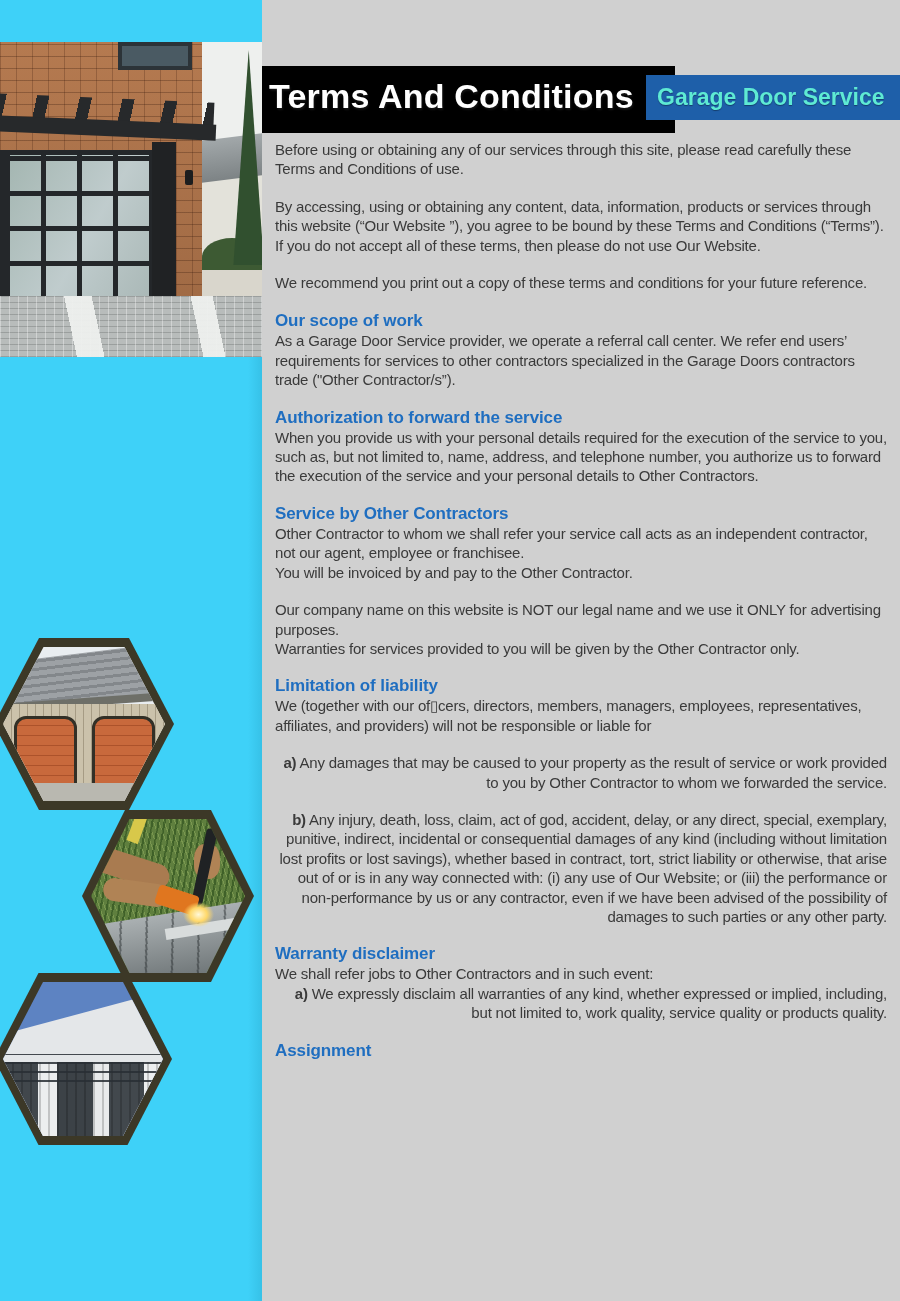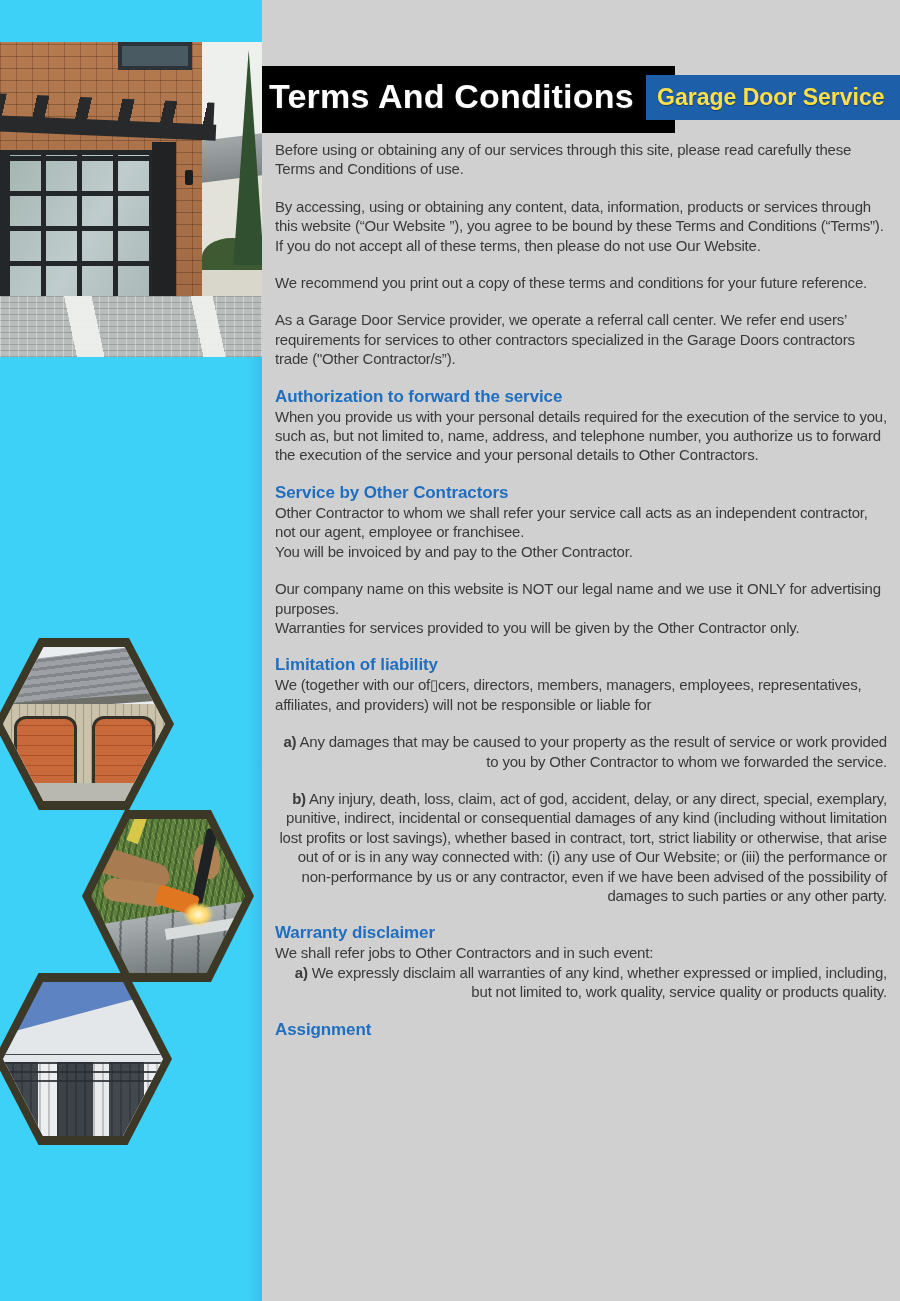--- a/index.html
+++ b/index.html
@@ -87,21 +87,21 @@
       repeating-linear-gradient(90deg,rgba(0,0,0,.18) 0 2px,transparent 2px 9px),
       linear-gradient(90deg,#41474c 0 22%,#eceeef 22% 34%,#3c4247 34% 56%,#e9ebec 56% 66%,#42484d 66% 88%,#edeff0 88%);}
   .s3 .rail{left:0;top:47%;width:100%;height:18%;
     background:repeating-linear-gradient(0deg,rgba(40,46,52,.85) 0 2px,transparent 2px 9px);}
   
   .content{position:absolute;left:262px;top:0;width:638px;height:1301px;background:#D0D0D0;}
   .title-banner{position:absolute;left:0;top:66px;width:413px;height:67px;background:#000000;z-index:1;}
   .title-banner h1{margin:0;padding-left:7px;font-size:34px;line-height:61px;font-weight:bold;color:#fff;
     letter-spacing:.2px;text-shadow:1px 2px 2px rgba(40,40,40,.5);white-space:nowrap;}
   .brand-banner{position:absolute;left:384px;top:75px;width:254px;height:45px;background:#1E5FA9;z-index:2;}
-  .brand-banner span{display:block;padding-left:11px;font-size:23px;line-height:45px;font-weight:bold;color:#fde047;
+  .brand-banner span{display:block;padding-left:11px;font-size:23px;line-height:45px;font-weight:bold;color:#5eead4;
     text-shadow:0 1px 1px rgba(0,0,0,.35);white-space:nowrap;}
   .text{position:absolute;left:13px;top:140px;width:612px;color:#3A3A3A;
     font-size:15px;line-height:19.4px;letter-spacing:-.2px;}
   .para{margin:0 0 18px;}
   .line{margin:0;}
   .section{margin-top:17px;}
   .section h2{margin:0;font-size:17px;line-height:21px;font-weight:bold;color:#1F6EC0;letter-spacing:-.1px;}
   .note{margin-top:18px;}
   .item{margin-top:18px;text-align:right;}
   .item.tight{margin-top:0;}
@@ -170,20 +170,21 @@
   <div class="brand-banner">
     <span>Garage Door Service</span>
   </div>
 
   <div class="text">
     <p class="para">Before using or obtaining any of our services through this site, please read carefully these Terms and Conditions of use.</p>
     <p class="para">By accessing, using or obtaining any content, data, information, products or services through this website (“Our Website ”), you agree to be bound by these Terms and Conditions (“Terms”). If you do not accept all of these terms, then please do not use Our Website.</p>
     <p class="para">We recommend you print out a copy of these terms and conditions for your future reference.</p>
 
     <div class="section">
+      <h2>Our scope of work</h2>
       <p class="line">As a Garage Door Service provider, we operate a referral call center. We refer end users’ requirements for services to other contractors specialized in the Garage Doors contractors trade ("Other Contractor/s”).</p>
     </div>
 
     <div class="section">
       <h2>Authorization to forward the service</h2>
       <p class="line">When you provide us with your personal details required for the execution of the service to you, such as, but not limited to, name, address, and telephone number, you authorize us to forward the execution of the service and your personal details to Other Contractors.</p>
     </div>
 
     <div class="section">
       <h2>Service by Other Contractors</h2>

